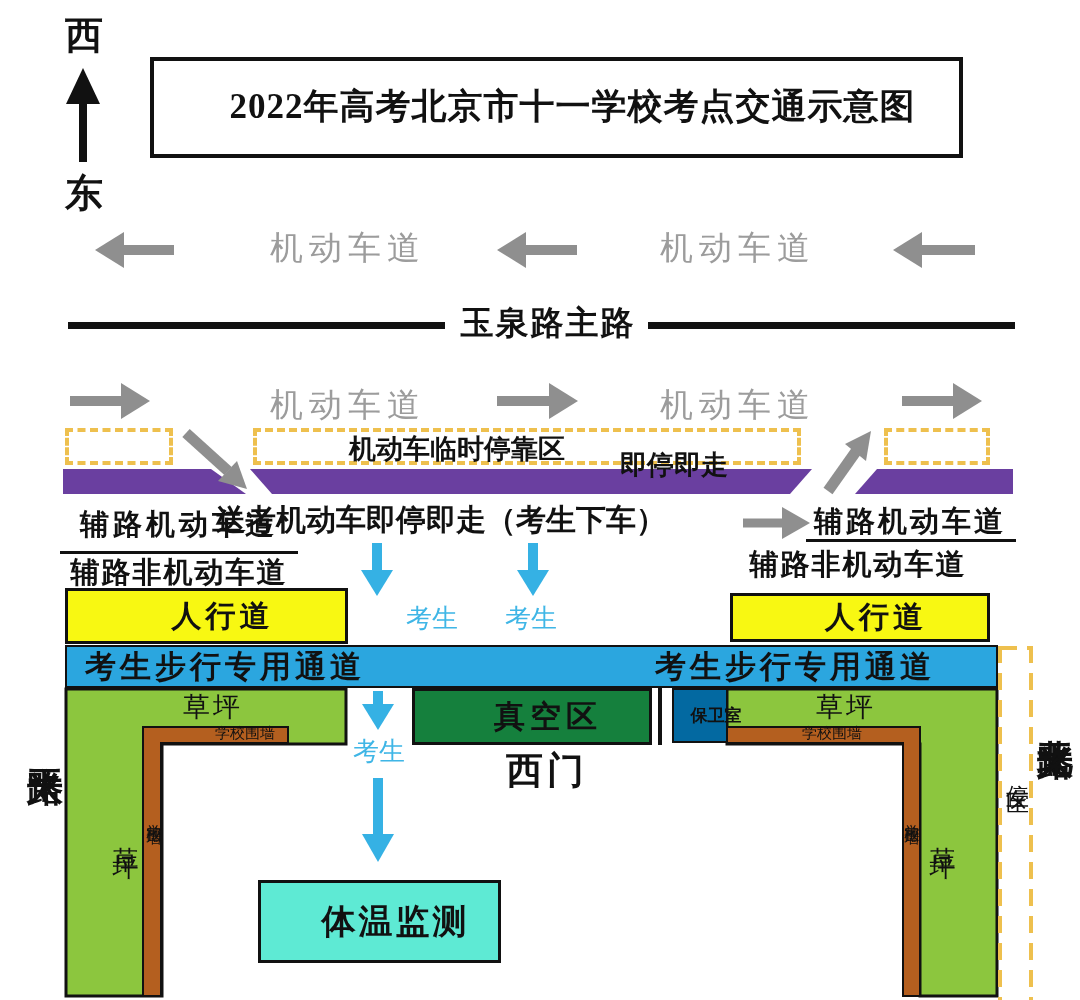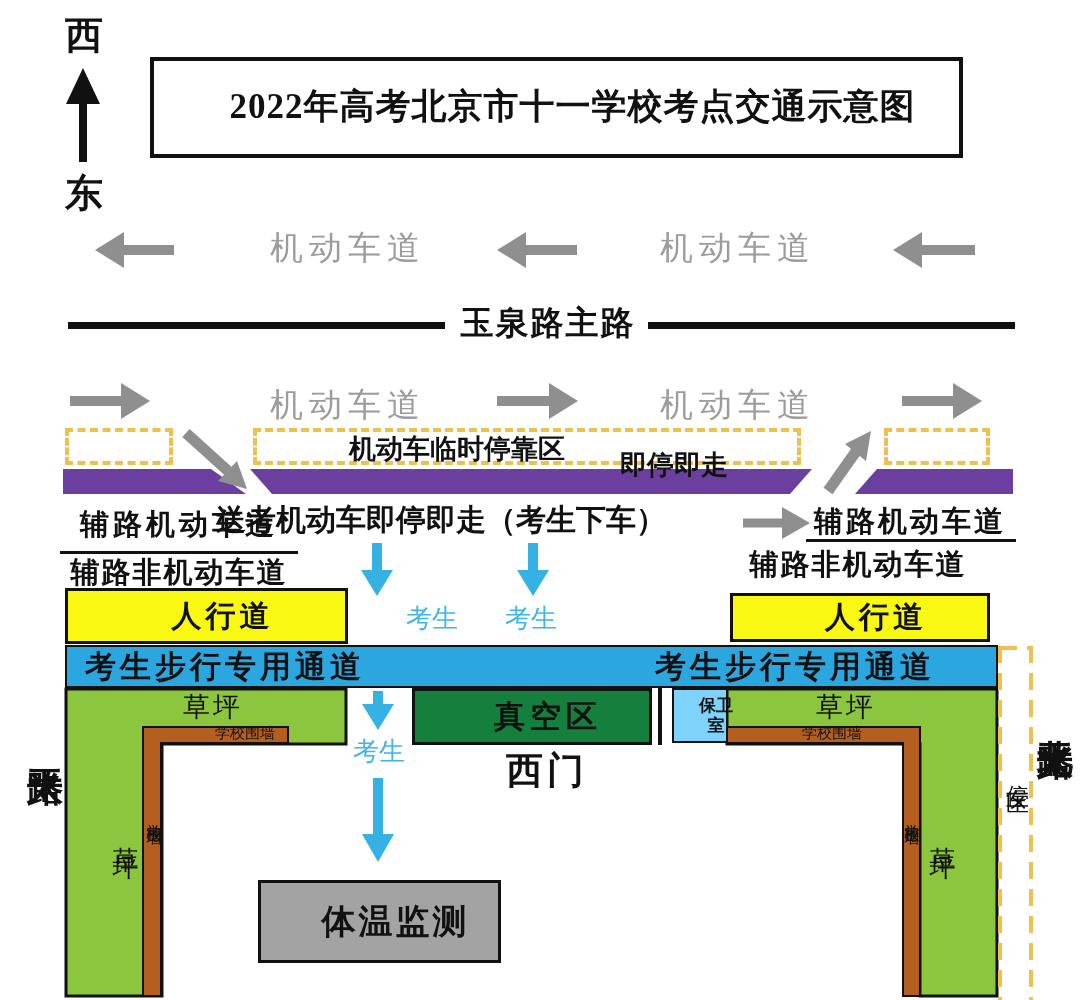--- a/index.html
+++ b/index.html
@@ -149,34 +149,34 @@
 
   <div class="abs" style="left:65px;top:645px;width:933px;height:43px;background:#2ba6df;border:2px solid #111;">
     <span class="abs t bold" style="left:18px;top:2px;font-size:31px;letter-spacing:4px;">考生步行专用通道</span>
     <span class="abs t bold" style="left:588px;top:2px;font-size:31px;letter-spacing:4px;">考生步行专用通道</span>
   </div>
 
   <div class="abs flexc" style="left:412px;top:688px;width:240px;height:57px;background:#15803d;border:3px solid #111;">
     <span class="t bold" style="font-size:31px;letter-spacing:5px;">真空区</span>
   </div>
   <div class="abs blkline" style="left:658px;top:688px;width:4px;height:57px;"></div>
-  <div class="abs flexc" style="left:672px;top:688px;width:56px;height:55px;background:#7dd3fc;border:2px solid #111;flex-direction:column;">
+  <div class="abs flexc" style="left:672px;top:688px;width:56px;height:55px;background:#0369a1;border:2px solid #111;flex-direction:row;">
     <span class="t bold" style="font-size:17px;">保卫</span>
     <span class="t bold" style="font-size:17px;">室</span>
   </div>
 
   <div class="abs t" style="left:175px;top:692px;width:76px;font-size:27px;letter-spacing:3px;">草坪</div>
   <div class="abs t" style="left:199px;top:725px;width:92px;font-size:15px;">学校围墙</div>
   <div class="abs t" style="left:808px;top:692px;width:76px;font-size:27px;letter-spacing:3px;">草坪</div>
   <div class="abs t" style="left:786px;top:725px;width:92px;font-size:15px;">学校围墙</div>
 
   <div class="abs t bold" style="left:478px;top:750px;width:110px;font-size:37px;letter-spacing:4px;text-align:right;">西门</div>
   <div class="abs t cyan" style="left:348px;top:737px;width:62px;font-size:26px;">考生</div>
 
-  <div class="abs flexc" style="left:258px;top:880px;width:243px;height:83px;background:#a3a3a3;border:3px solid #111;justify-content:center;">
+  <div class="abs flexc" style="left:258px;top:880px;width:243px;height:83px;background:#5eead4;border:3px solid #111;justify-content:center;">
     <span class="t bold" style="font-size:34px;letter-spacing:3px;">体温监测</span>
   </div>
 
   <div class="abs vert" style="left:108px;top:826px;font-size:26px;letter-spacing:8px;">草坪</div>
   <div class="abs vert" style="left:144px;top:812px;font-size:15px;letter-spacing:2px;">学校围墙</div>
   <div class="abs vert" style="left:925px;top:826px;font-size:26px;letter-spacing:8px;">草坪</div>
   <div class="abs vert" style="left:902px;top:812px;font-size:15px;letter-spacing:2px;">学校围墙</div>
   <div class="abs vert" style="left:1002px;top:766px;font-size:23px;letter-spacing:4px;">停车区</div>
   <div class="abs vert bold" style="left:1030px;top:710px;font-size:36px;letter-spacing:2px;">北太平路</div>
   <div class="abs vert bold" style="left:20px;top:738px;font-size:36px;letter-spacing:2px;">太平路</div>

